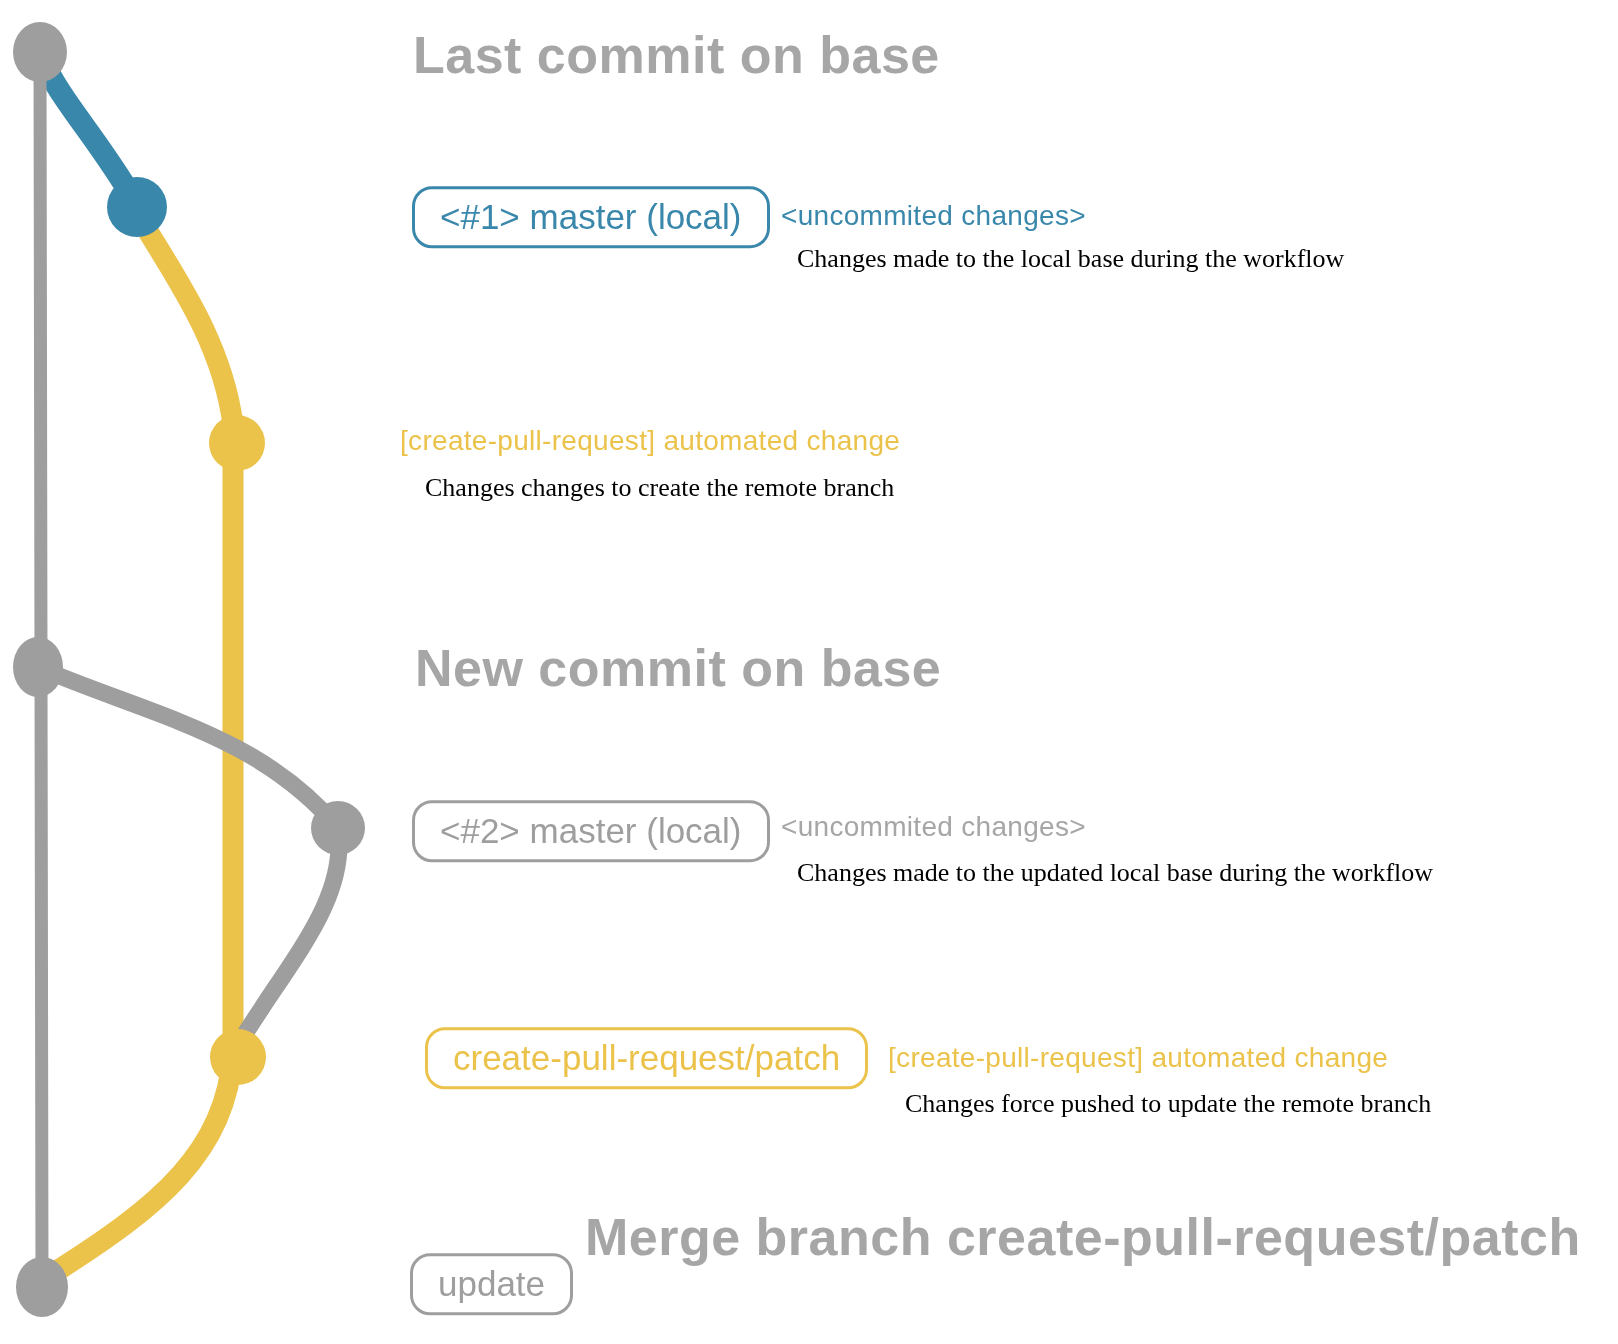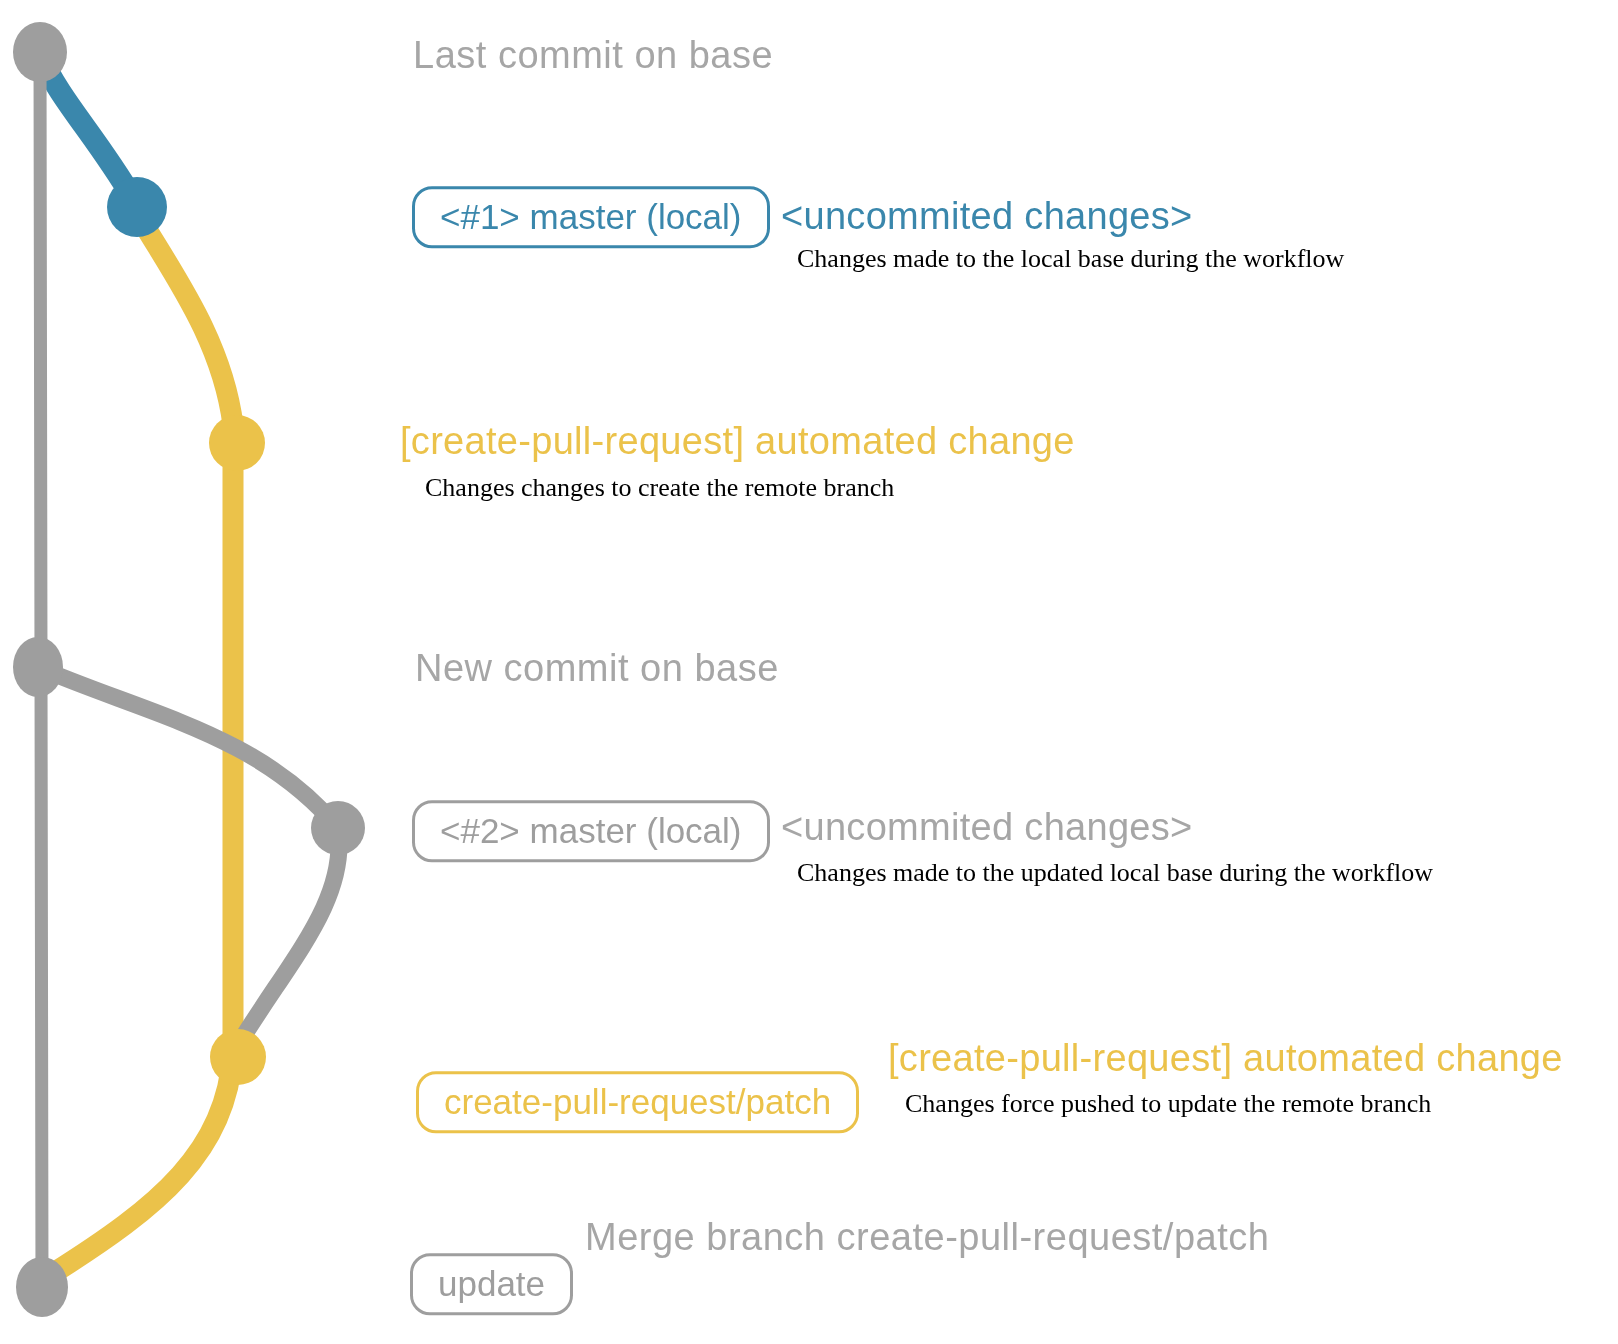--- a/index.html
+++ b/index.html
@@ -8,25 +8,26 @@
     width:1618px;height:1344px;
     background:#ffffff;
     font-family:"Liberation Sans", sans-serif;
     overflow:hidden;
   }
   #graph{position:absolute;left:0;top:0;}
 
   .abs{position:absolute;transform:translateY(-50%);white-space:nowrap;}
 
   .heading{
-    font-size:38px;
+    font-size:52px;
     color:var(--muted_text);
     letter-spacing:0.5px;
+    font-weight:bold;
   }
-  .title{font-size:38px;letter-spacing:0.3px;}
+  .title{font-size:28px;letter-spacing:0.3px;}
   .title.blue{color:var(--blue);}
   .title.yellow{color:var(--yellow);}
   .title.gray{color:var(--muted_text);}
 
   .desc{
     font-family:"Liberation Serif", serif;
     font-size:26px;
     color:var(--desc_text);
   }
 
@@ -87,21 +88,21 @@
   <div class="abs desc" style="left:425px;top:488px;">Changes changes to create the remote branch</div>
 
   <div class="abs heading" style="left:415px;top:668px;">New commit on base</div>
 
   <div class="abs" style="left:412px;top:831px;">
     <span class="badge gray">&lt;#2&gt; master (local)</span>
   </div>
   <div class="abs title gray" style="left:781px;top:827px;">&lt;uncommited changes&gt;</div>
   <div class="abs desc" style="left:797px;top:873px;">Changes made to the updated local base during the workflow</div>
 
-  <div class="abs" style="left:416px;top:1058px;margin-top:44px;">
+  <div class="abs" style="left:425px;top:1058px;">
     <span class="badge yellow">create-pull-request/patch</span>
   </div>
   <div class="abs title yellow" style="left:888px;top:1058px;">[create-pull-request] automated change</div>
   <div class="abs desc" style="left:905px;top:1104px;">Changes force pushed to update the remote branch</div>
 
   <div class="abs" style="left:410px;top:1284px;">
     <span class="badge gray">update</span>
   </div>
   <div class="abs heading" style="left:585px;top:1237px;">Merge branch create-pull-request/patch</div>
 

